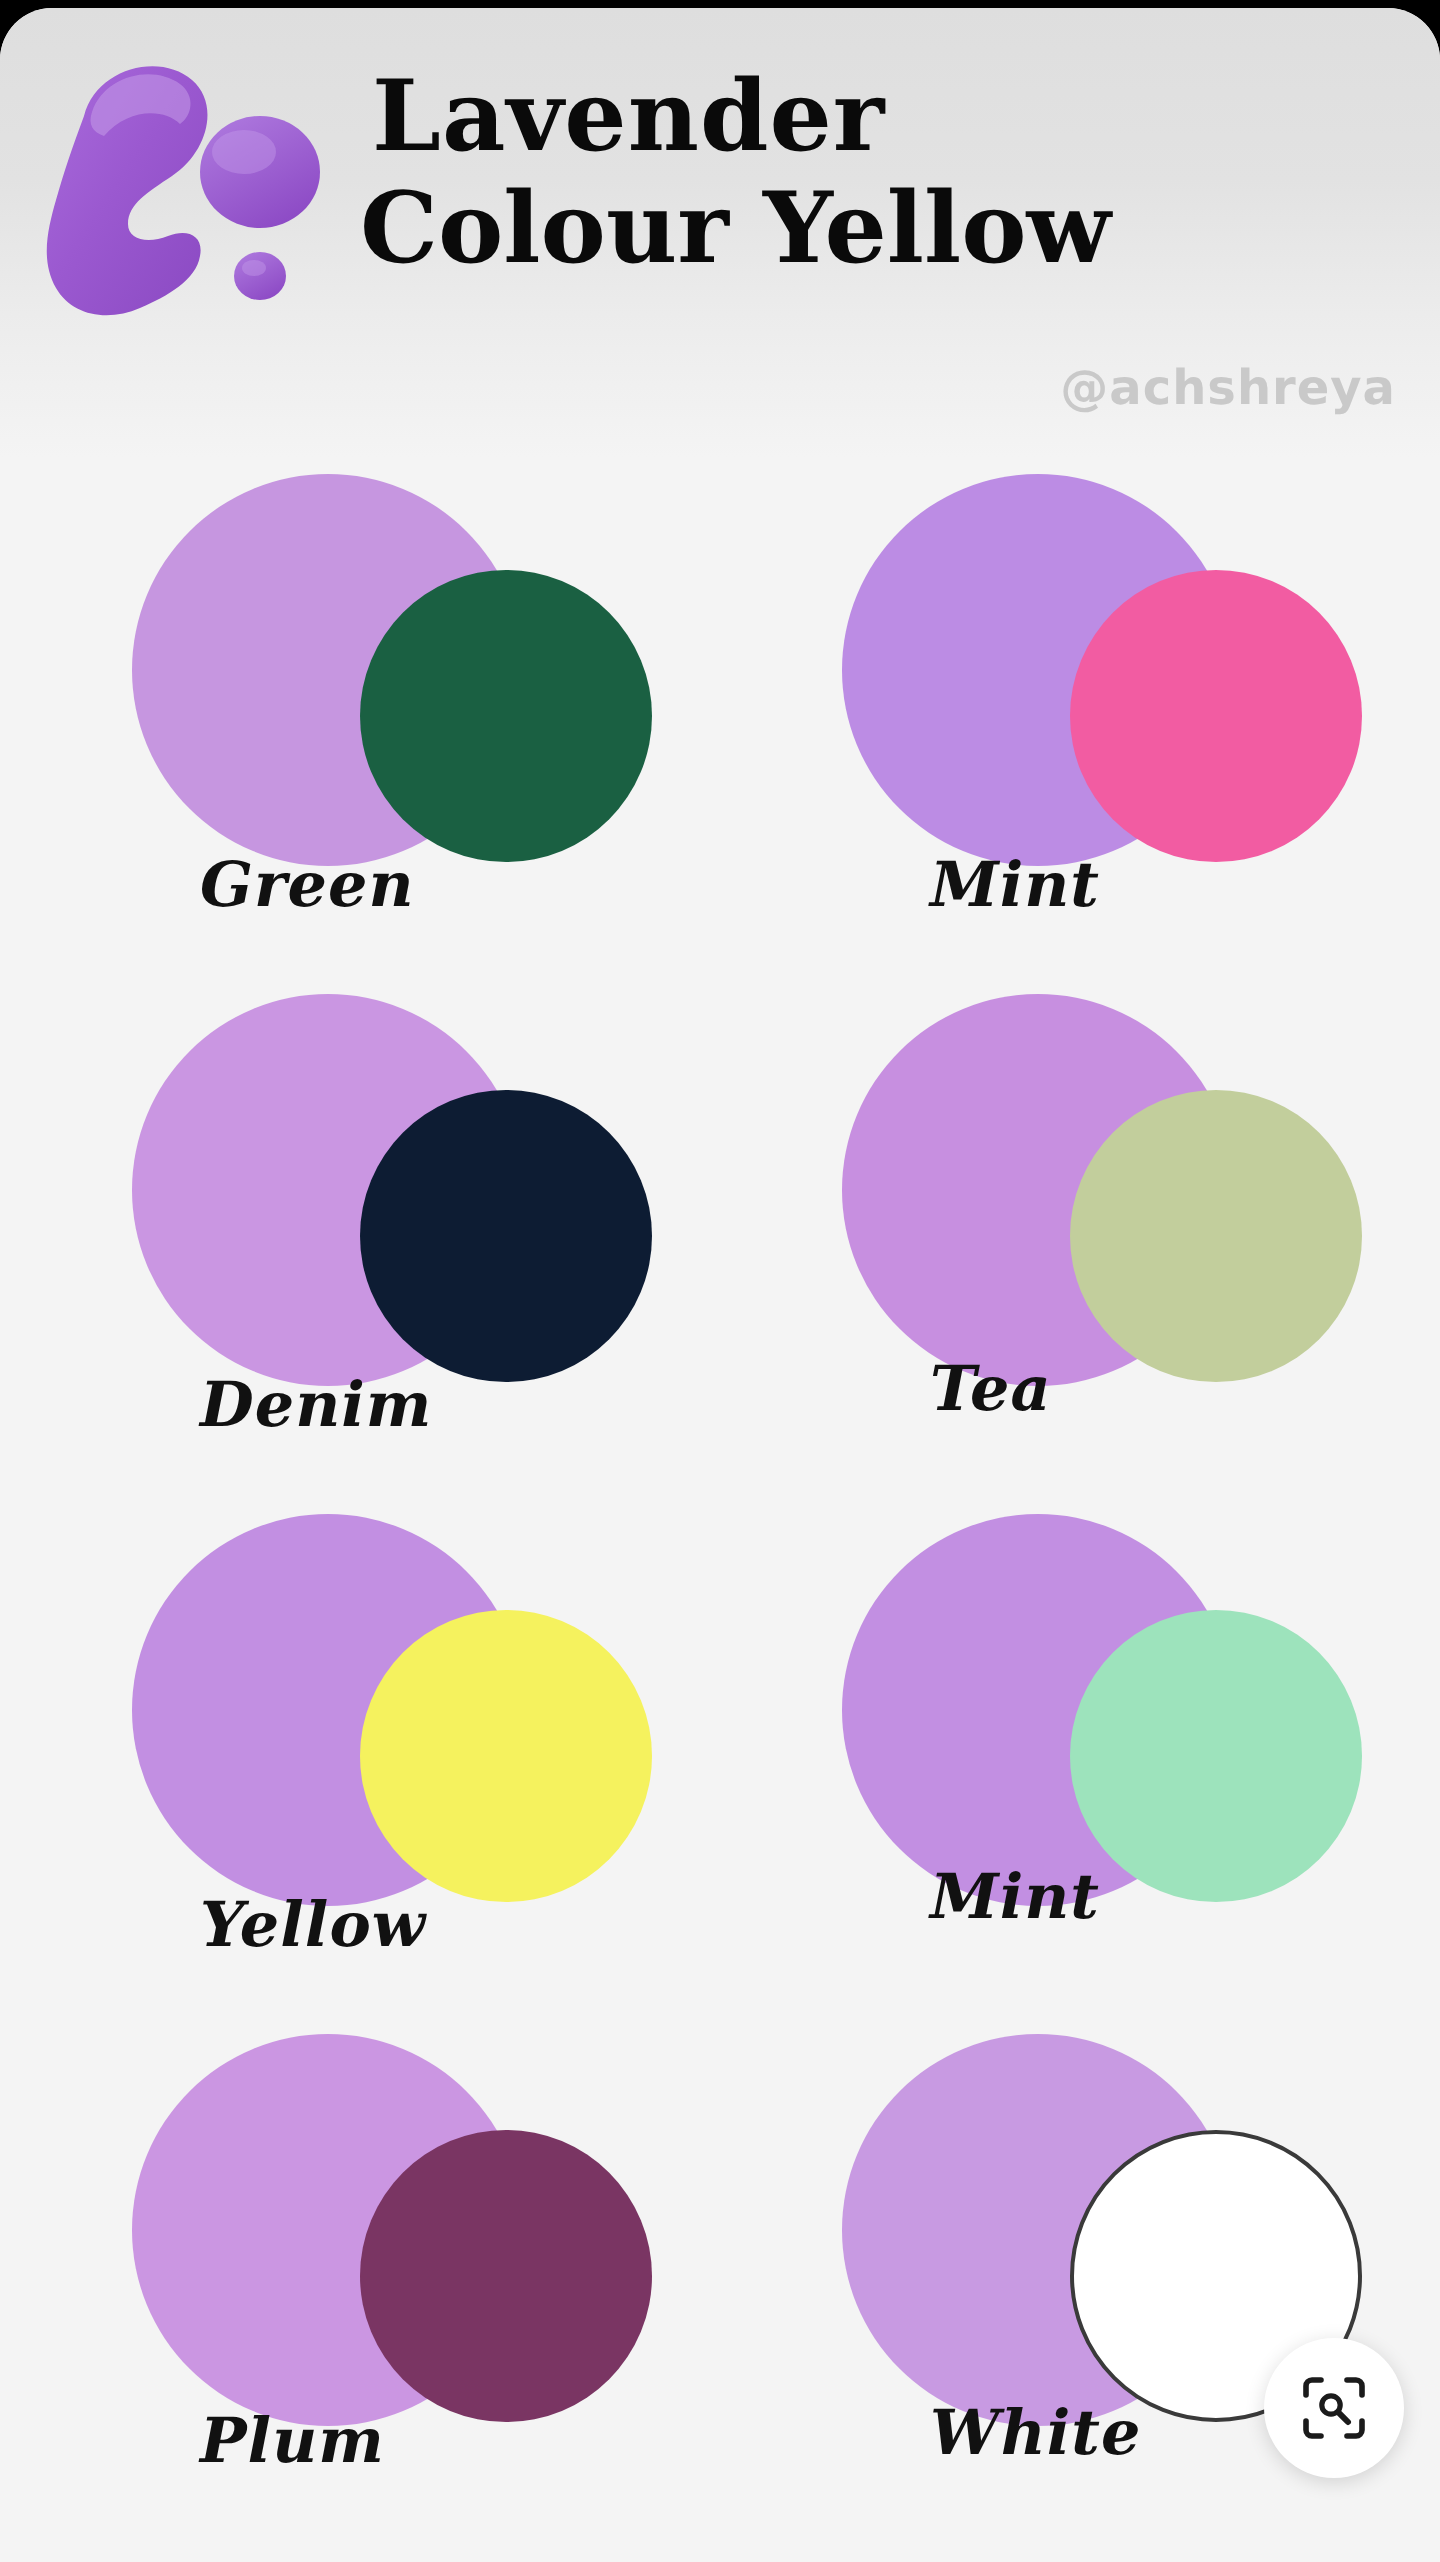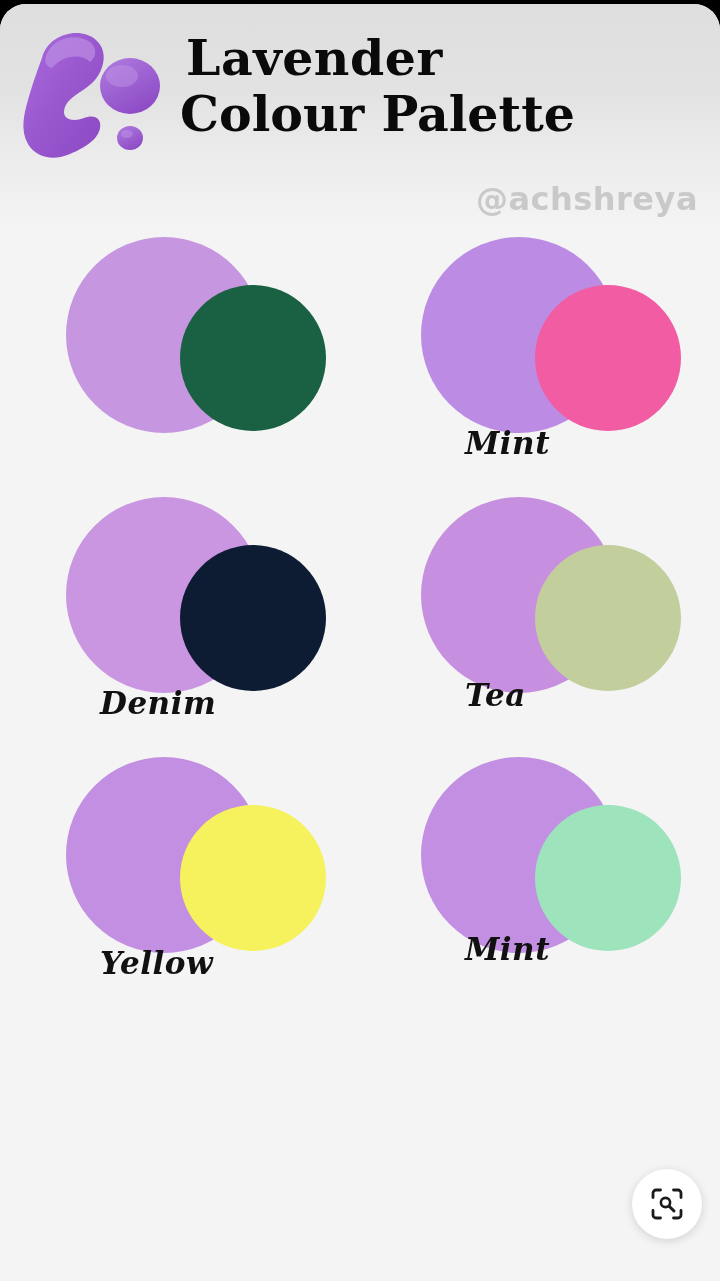--- a/index.html
+++ b/index.html
@@ -78,21 +78,21 @@
     letter-spacing: 0px;
   }
 
   .watermark {
     position: absolute;
     right: 22px;
     top: 176px;
     color: #c9c9c9;
     font-family: "DejaVu Sans", "Liberation Sans", sans-serif;
     font-weight: bold;
-    font-size: 32px;
+    font-size: 24px;
     letter-spacing: 0.5px;
   }
 
   
   .grid {
     position: absolute;
     left: 0;
     top: 225px;
     width: 720px;
   }
@@ -204,32 +204,33 @@
                    C76 36, 58 36, 46 50 C40 48, 38 44, 40 38 Z" fill="#C49AE8" opacity="0.55"></path>
           <ellipse cx="124" cy="68" rx="30" ry="28" fill="url(#dropGrad)"></ellipse>
           <ellipse cx="116" cy="58" rx="16" ry="11" fill="#C49AE8" opacity="0.45"></ellipse>
           <ellipse cx="124" cy="120" rx="13" ry="12" fill="url(#dropGrad)"></ellipse>
           <ellipse cx="121" cy="116" rx="6" ry="4" fill="#C49AE8" opacity="0.45"></ellipse>
         </svg>
       </div>
 
       <div class="title">
         <div>Lavender</div>
-        <div class="title-line-2">Colour Palette</div>
+        <div class="title-line-2">Colour Yellow</div>
       </div>
 
       <div class="watermark">@achshreya</div>
     </div>
 
     <div class="grid">
 
       <div class="row">
         <div class="pair left row-1">
           <div class="circle base" style="background:#C696E0"></div>
           <div class="circle accent" style="background:#1A6042"></div>
+          <div class="swatch-label">Green</div>
         </div>
         <div class="pair right row-1">
           <div class="circle base" style="background:#BC8CE4"></div>
           <div class="circle accent" style="background:#F25CA2"></div>
           <div class="swatch-label">Mint</div>
         </div>
       </div>
 
       <div class="row">
         <div class="pair left row-3">
@@ -250,20 +251,32 @@
           <div class="circle accent" style="background:#F5F25E"></div>
           <div class="swatch-label">Yellow</div>
         </div>
         <div class="pair right row-2">
           <div class="circle base" style="background:#C28FE2"></div>
           <div class="circle accent" style="background:#9DE3BC"></div>
           <div class="swatch-label">Mint</div>
         </div>
       </div>
 
+      <div class="row">
+        <div class="pair left row-4">
+          <div class="circle base" style="background:#CB96E2"></div>
+          <div class="circle accent" style="background:#7A3563"></div>
+          <div class="swatch-label">Plum</div>
+        </div>
+        <div class="pair right row-4">
+          <div class="circle base" style="background:#C89AE2"></div>
+          <div class="circle accent outlined" style="background:#FFFFFF"></div>
+          <div class="swatch-label">White</div>
+        </div>
+      </div>
 
     </div>
 
     <div class="lens-fab">
       <svg width="34" height="34" viewBox="0 0 34 34">
         <g fill="none" stroke="#1b1b1b" stroke-width="2.8" stroke-linecap="round">
           <path d="M3 10.5 V6 A3 3 0 0 1 6 3 H10.5"></path>
           <path d="M23.5 3 H28 A3 3 0 0 1 31 6 V10.5"></path>
           <path d="M31 23.5 V28 A3 3 0 0 1 28 31 H23.5"></path>
           <path d="M10.5 31 H6 A3 3 0 0 1 3 28 V23.5"></path>

